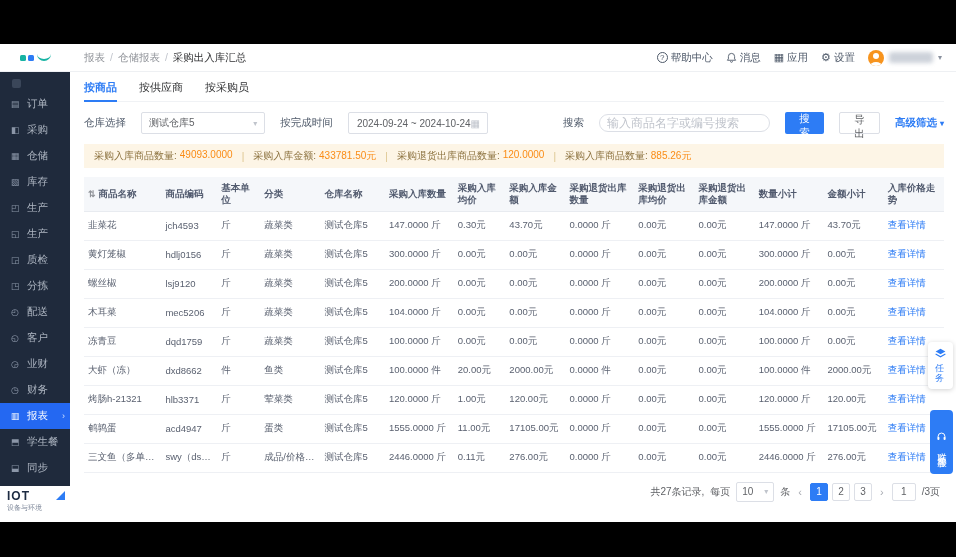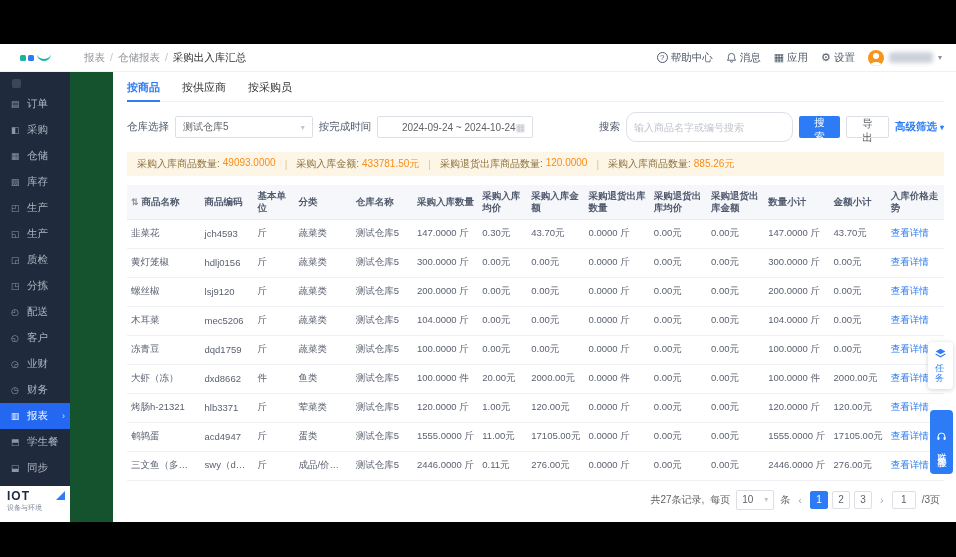--- a/index.html
+++ b/index.html
@@ -1,18 +1,18 @@
 <!DOCTYPE html>
 <html><head>
 <meta charset="utf-8">
 <style>
   * { box-sizing: border-box; margin: 0; padding: 0; }
   body { background: #000; font-family: "Liberation Sans", sans-serif; }
   .stage { position: relative; width: 956px; height: 557px; background: #000; overflow: hidden; }
-  .app { position: absolute; top: 44px; left: 0; width: 956px; height: 478px; background: #14532d; }
+  .app { position: absolute; top: 44px; left: 0; width: 956px; height: 478px; background: #c4b5fd; }
 
   
   .topbar { position: absolute; top: 0; left: 0; right: 0; height: 28px; background: #fff;
             border-bottom: 1px solid #eef0f3; display: flex; align-items: center; z-index: 5; }
   .logo { width: 70px; display: flex; align-items: center; justify-content: center; gap: 2px; }
   .lg { width: 6px; height: 6px; border-radius: 1.5px; display: inline-block; }
   .lg-teal { background: #17b3a3; } .lg-blue { background: #2d7cf5; }
   .lg-swoosh { width: 14px; height: 7px; border-bottom: 2.5px solid #17b3a3; border-radius: 0 0 9px 9px; margin-left: 1px; }
   .breadcrumb { display: flex; gap: 5px; margin-left: 14px; font-size: 10.5px; color: #909399; }
   .breadcrumb .sep { color: #c0c4cc; }
@@ -43,38 +43,38 @@
   .side-item.active .side-icon { color: #fff; }
   .side-caret { margin-left: auto; font-size: 9px; color: #cfe0ff; }
   .iot { margin-top: auto; background: #fff; height: 36px; position: relative; padding: 4px 0 0 7px; }
   .iot-title { font-weight: bold; font-size: 12px; color: #1d2b42; letter-spacing: 1px; line-height: 13px; }
   .iot-sub { font-size: 7px; color: #7c8698; }
   .iot-accent { position: absolute; right: 5px; top: 5px; width: 0; height: 0;
                 border-left: 9px solid transparent; border-bottom: 9px solid #2d7cf5; }
 
   
   .main { position: absolute; left: 70px; top: 28px; right: 0; bottom: 0; background: #fff;
-          padding: 8px 12px 0 14px; overflow: hidden; margin-left: 43px; }
+          padding: 8px 12px 0 14px; overflow: hidden; }
   .tabs { display: flex; gap: 22px; font-size: 11px; color: #303133; border-bottom: 1px solid #f0f2f5;
           padding-bottom: 6px; }
   .tab { position: relative; cursor: pointer; }
   .tab.active { color: #2d7cf5; font-weight: bold; }
   .tab.active::after { content: ""; position: absolute; left: 0; right: 0; bottom: -7px; height: 2px; background: #2d7cf5; }
 
-  .filters { display: flex; align-items: center; gap: 6px; margin-top: 10px; font-size: 10.5px; color: #4e5969; }
+  .filters { display: flex; align-items: center; gap: 15px; margin-top: 10px; font-size: 10.5px; color: #4e5969; }
   .f-label { white-space: nowrap; }
   .ml-lg { margin-left: 60px; }
   .ctl { height: 22px; border: 1px solid #dcdfe6; border-radius: 2px; background: #fff; display: flex;
          align-items: center; padding: 0 7px; color: #606266; font-size: 10px; cursor: pointer; }
   .select { width: 150px; justify-content: space-between; }
   .chev { color: #c0c4cc; font-size: 8px; }
   .date { width: 170px; justify-content: flex-end; }
   .cal-icon { color: #c0c4cc; font-size: 10px; }
-  .search-input { width: 182px; height: 30px; border: 1px solid #dcdfe6; border-radius: 10px;
-                  font-size: 10px; padding: 0 7px; color: #606266; outline: none; }
+  .search-input { width: 182px; height: 18px; border: 1px solid #dcdfe6; border-radius: 10px;
+                  font-size: 12px; padding: 0 7px; color: #606266; outline: none; }
   .search-input::placeholder { color: #c0c4cc; }
   .btn-primary { height: 22px; background: #2d7cf5; color: #fff; border: none; border-radius: 2px;
                  padding: 0 11px; font-size: 10.5px; cursor: pointer; }
   .btn-plain { height: 22px; background: #fff; border: 1px solid #dcdfe6; color: #606266;
                border-radius: 2px; padding: 0 11px; font-size: 10.5px; cursor: pointer; }
   .adv { margin-left: auto; color: #2d7cf5; font-size: 10.5px; display: flex; align-items: center;
          gap: 3px; cursor: pointer; white-space: nowrap; font-weight: bold; }
   .adv .chev { color: #2d7cf5; }
 
   .summary { margin-top: 10px; background: #fdf5e6; padding: 5px 10px; font-size: 10px; color: #8d7340;

